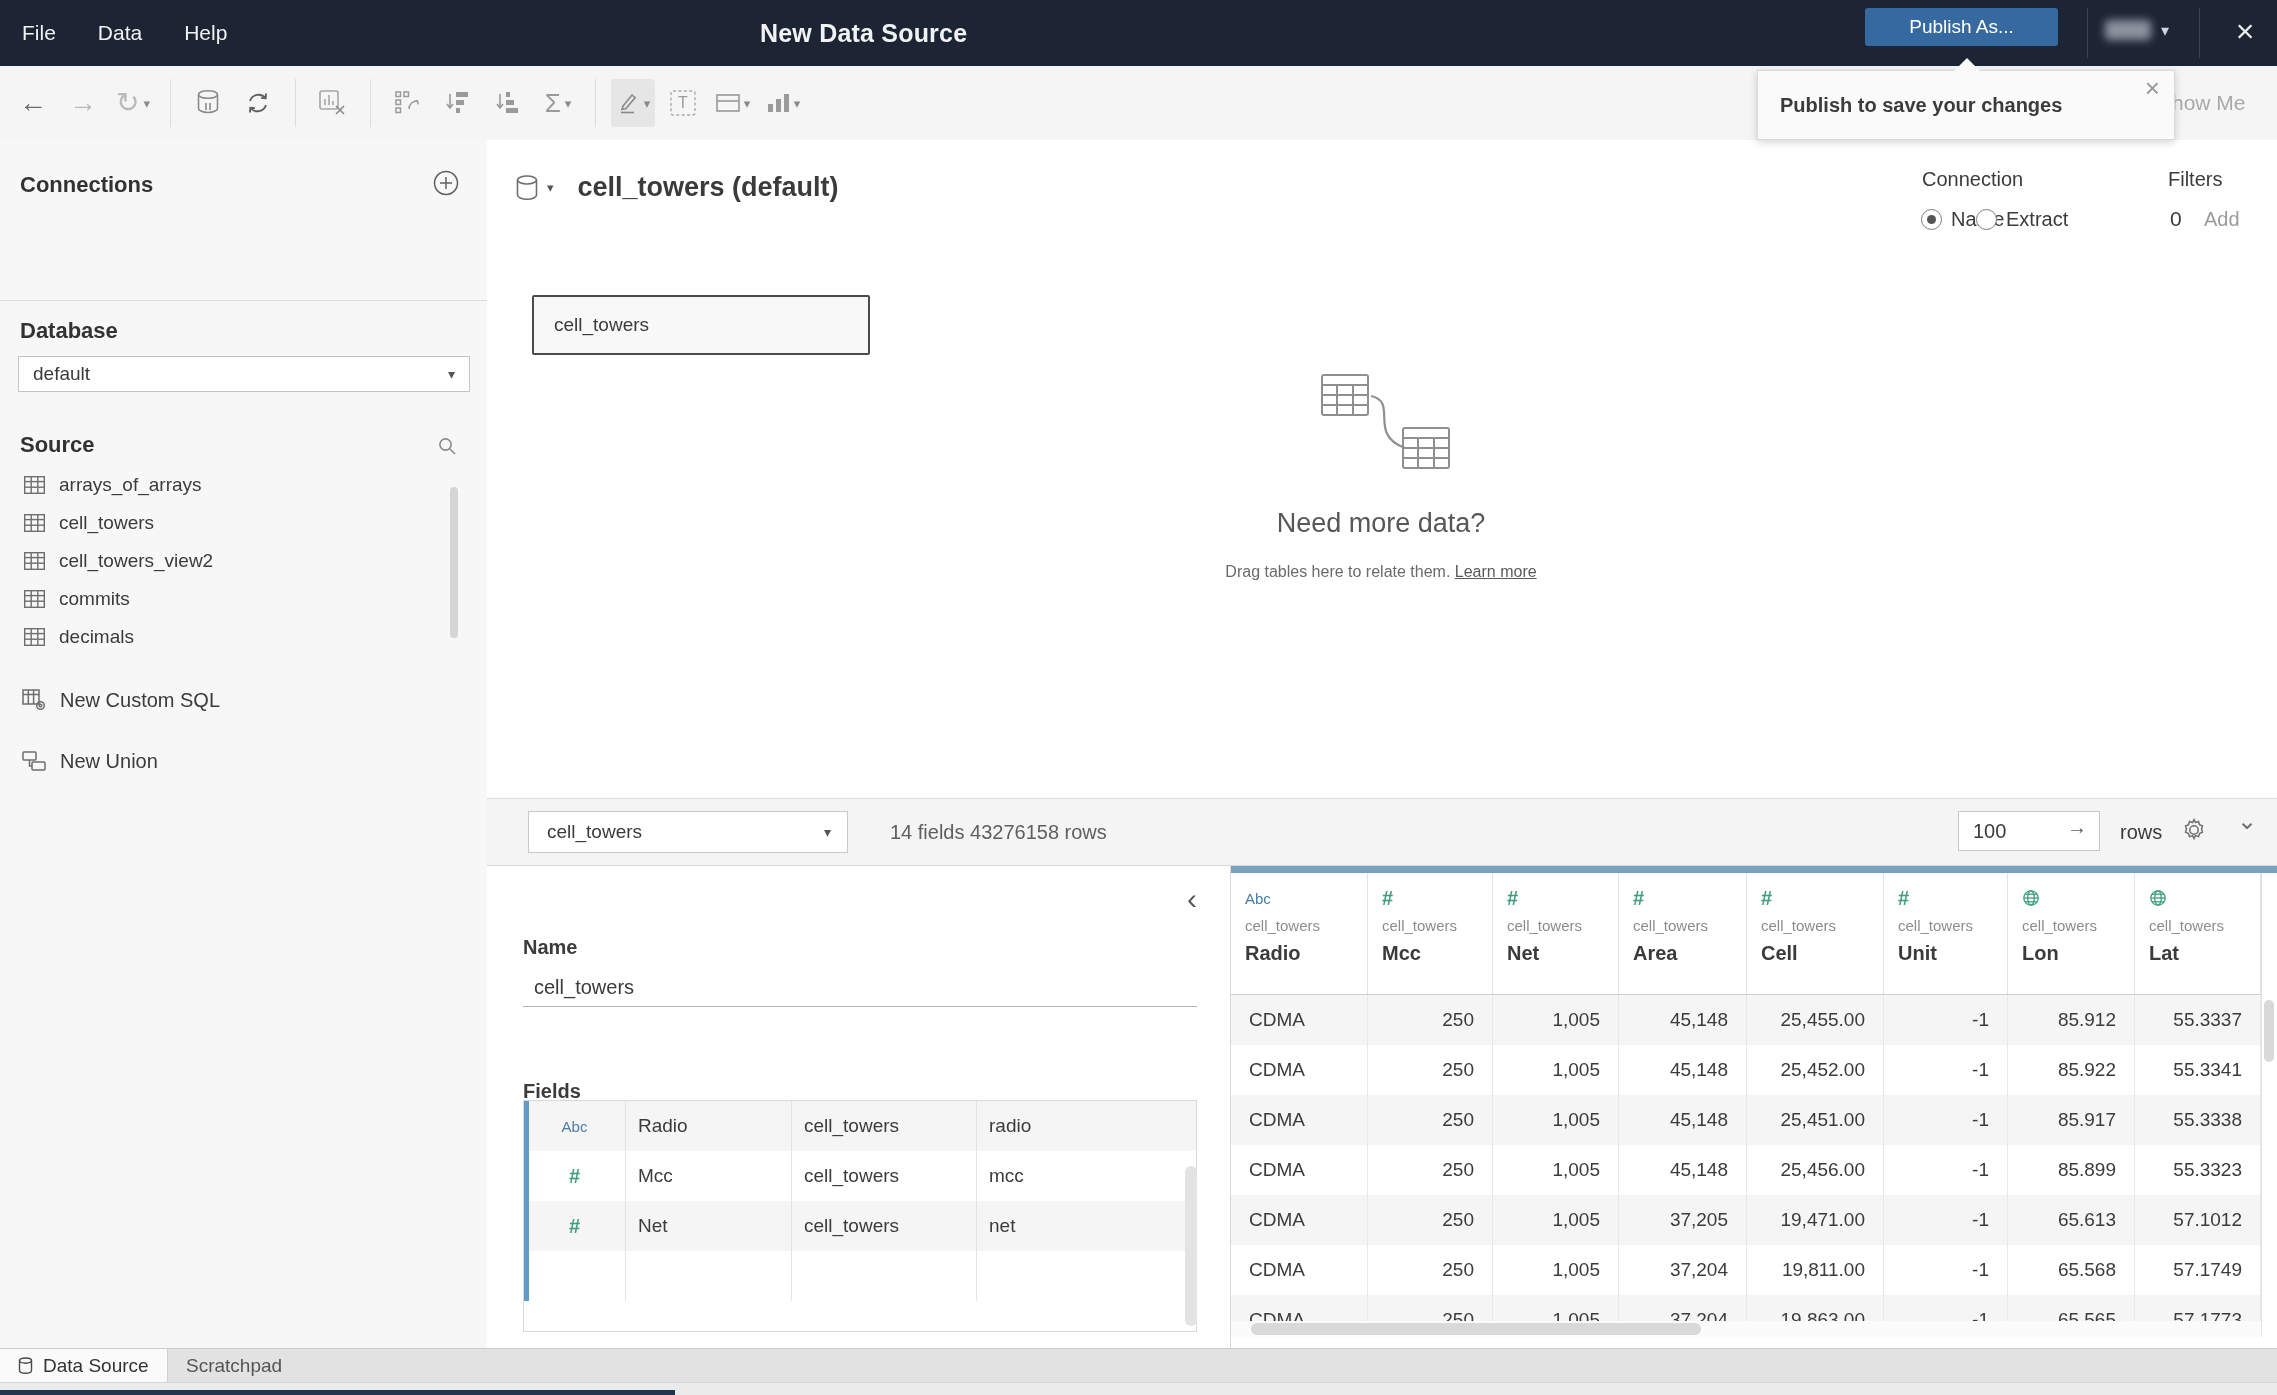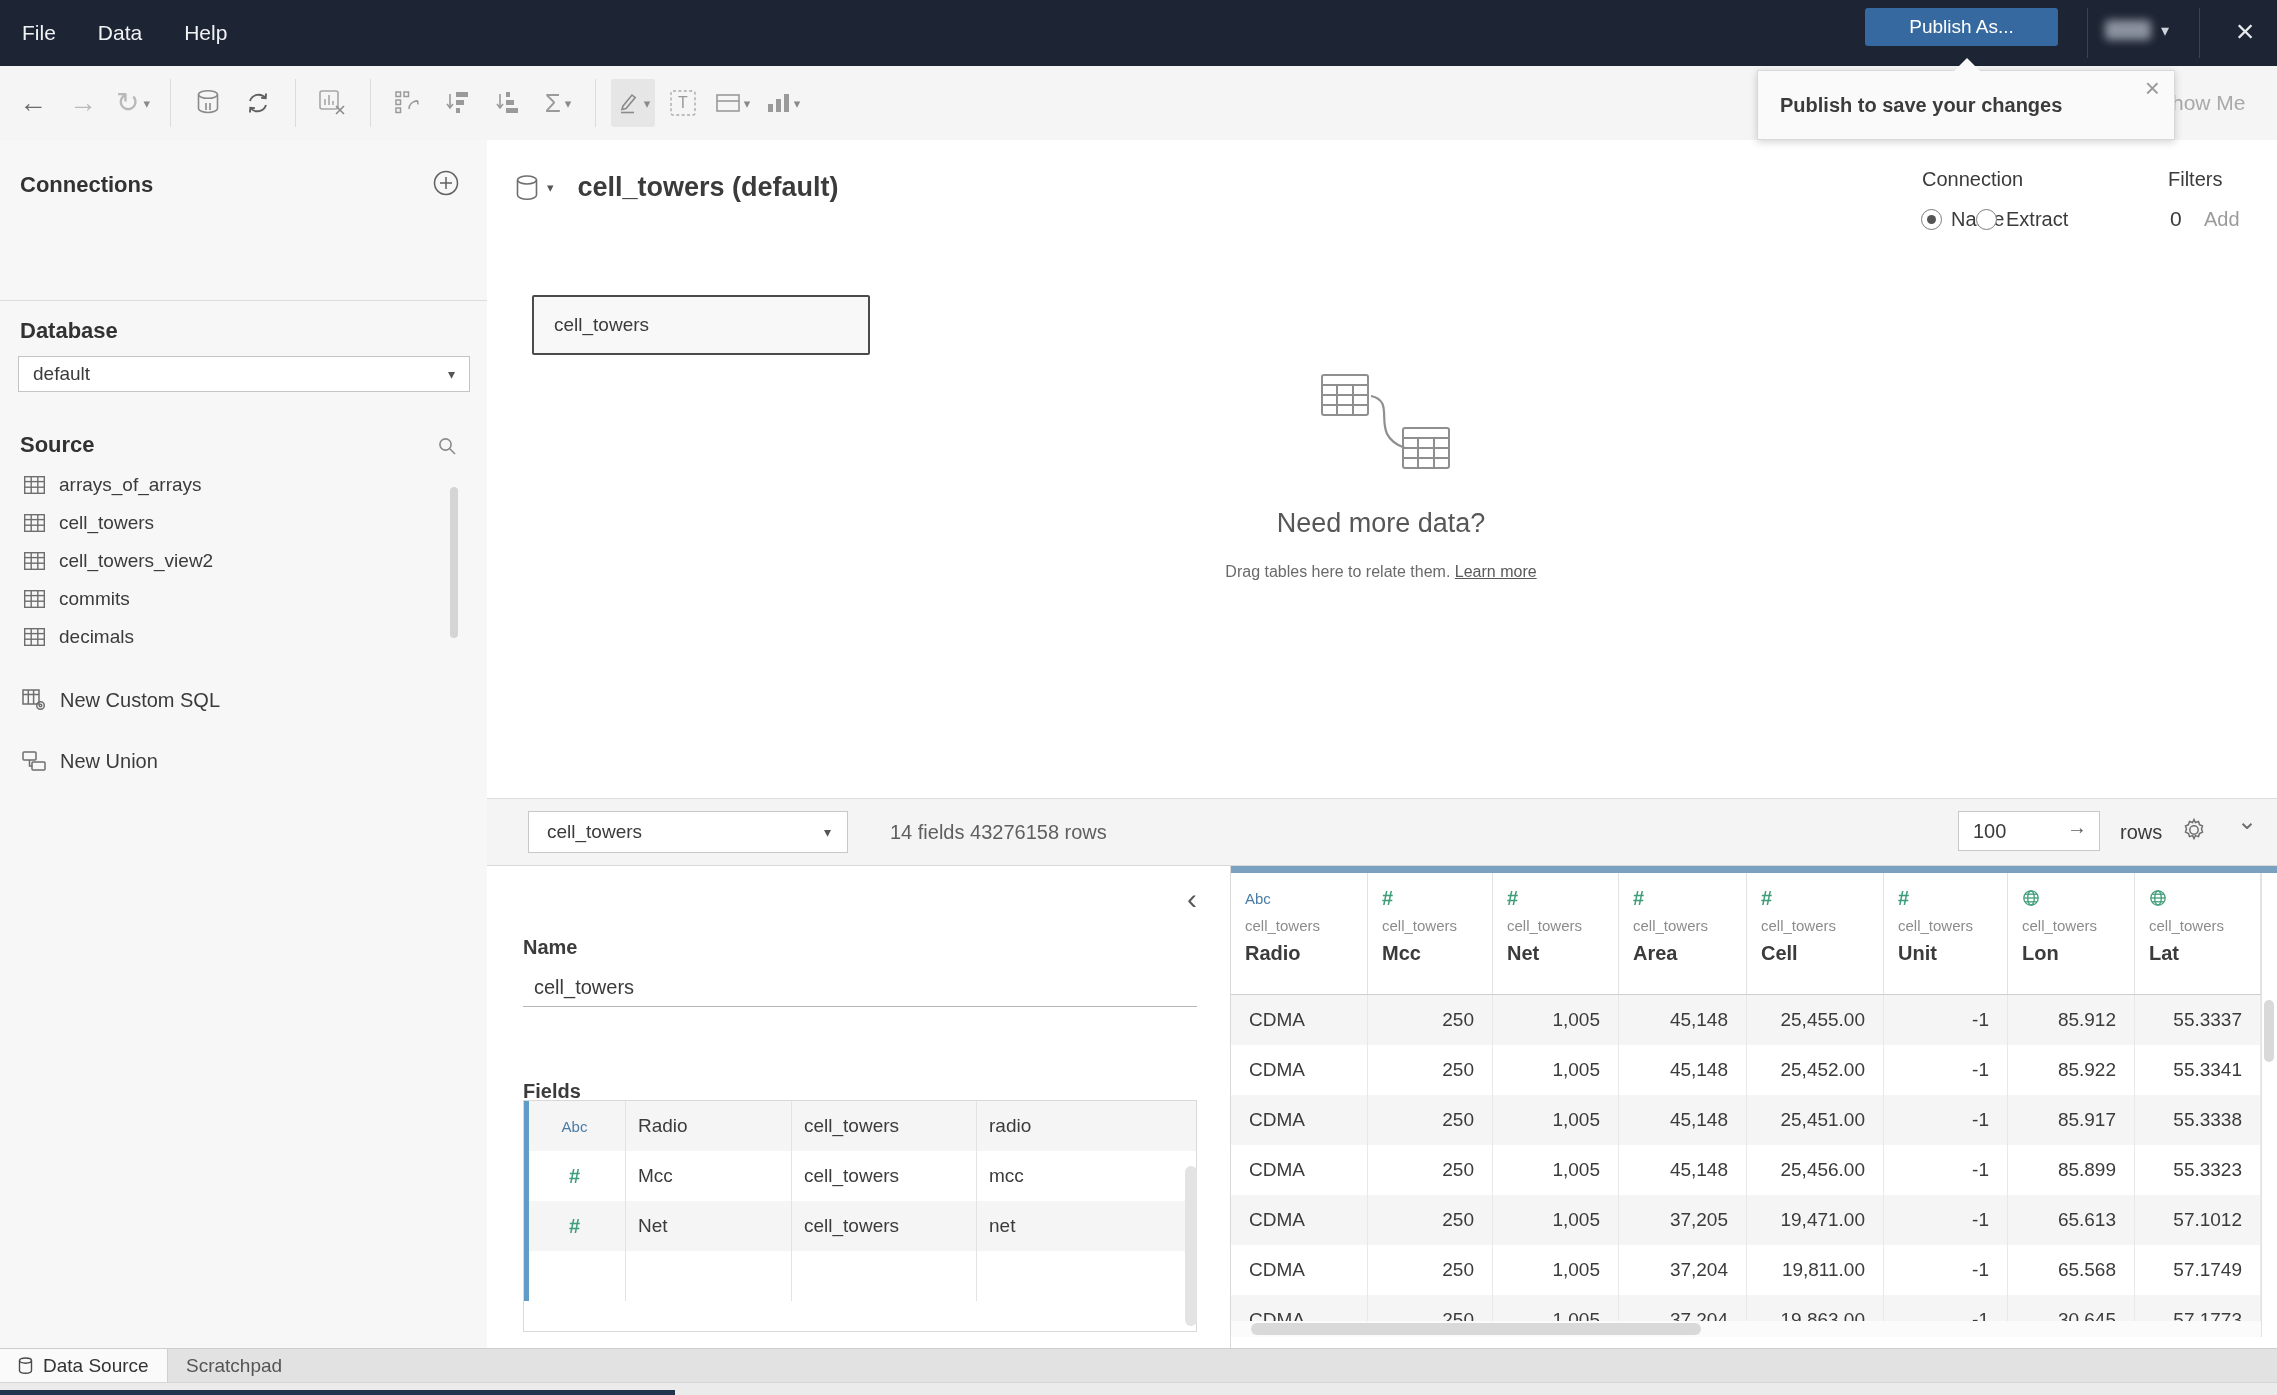--- a/index.html
+++ b/index.html
@@ -149,20 +149,21 @@
 </style>
 </head>
 <body>
 
 <div id="menubar" class="abs">
   <div id="menus">
       <span class="menu-item">File</span>
       <span class="menu-item">Data</span>
       <span class="menu-item">Help</span>
     </div>
+  <div id="app-title">New Data Source</div>
   <button id="publish-btn">Publish As...</button>
   <div class="mb-sep" style="left:2087px;"></div>
   <div id="user-chip">
     <div id="user-blob"></div>
     <span id="user-caret">▾</span>
   </div>
   <div class="mb-sep" style="left:2199px;"></div>
   <div id="menubar-close">×</div>
 </div>
 
@@ -640,21 +641,21 @@
         <div class="g-cell right" style="width: 127px;">65.568</div>
         <div class="g-cell right" style="width: 126px;">57.1749</div>
       </div>
       <div class="g-row alt">
         <div class="g-cell left" style="width: 137px;">CDMA</div>
         <div class="g-cell right" style="width: 125px;">250</div>
         <div class="g-cell right" style="width: 126px;">1,005</div>
         <div class="g-cell right" style="width: 128px;">37,204</div>
         <div class="g-cell right" style="width: 137px;">19,863.00</div>
         <div class="g-cell right" style="width: 124px;">-1</div>
-        <div class="g-cell right" style="width: 127px;">30.645</div>
+        <div class="g-cell right" style="width: 127px;">65.565</div>
         <div class="g-cell right" style="width: 126px;">57.1773</div>
       </div>
     </div>
   <div id="grid-gutter"></div>
   <div id="grid-vthumb"></div>
   <div id="grid-hscroll">
     <div id="grid-hthumb"></div>
   </div>
 </div>
 

